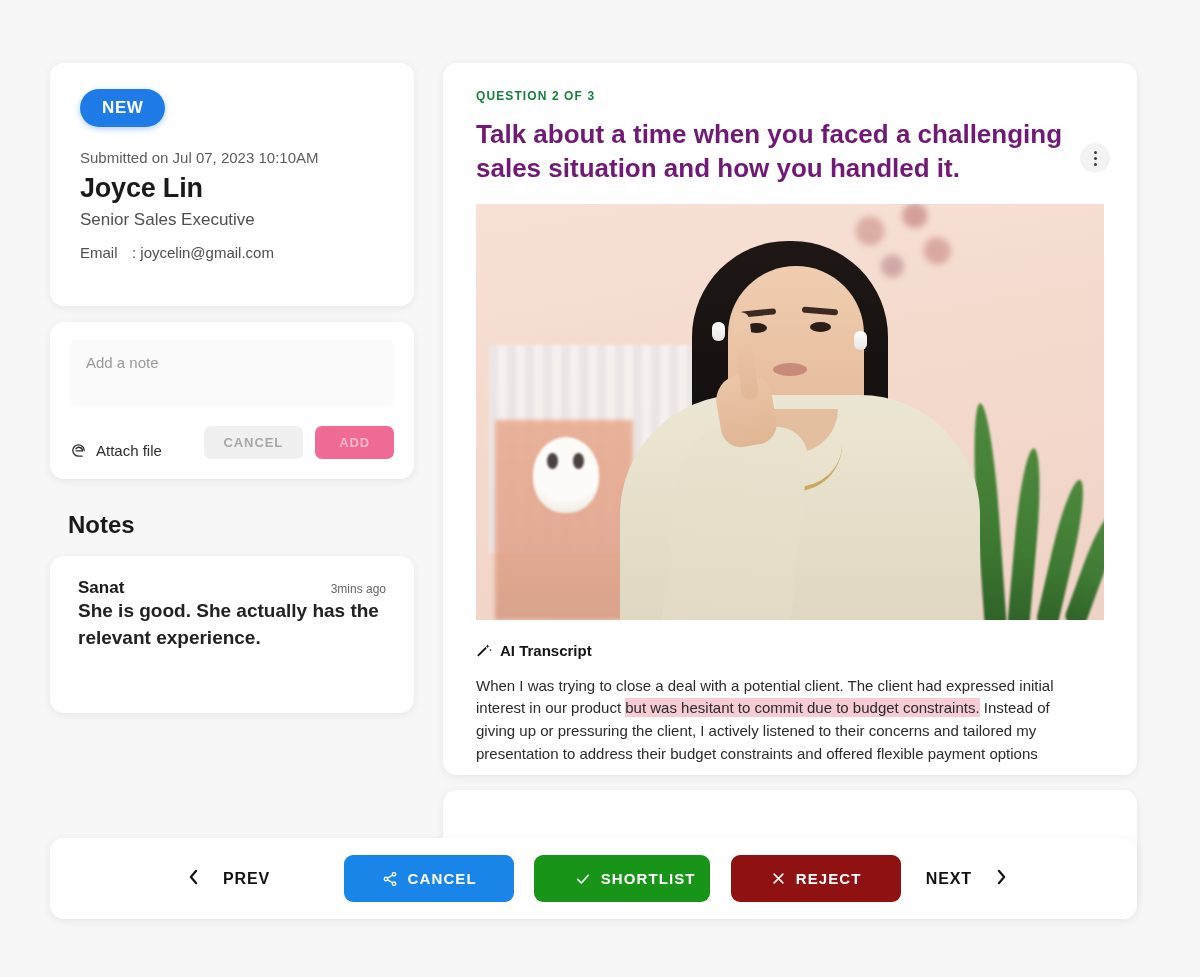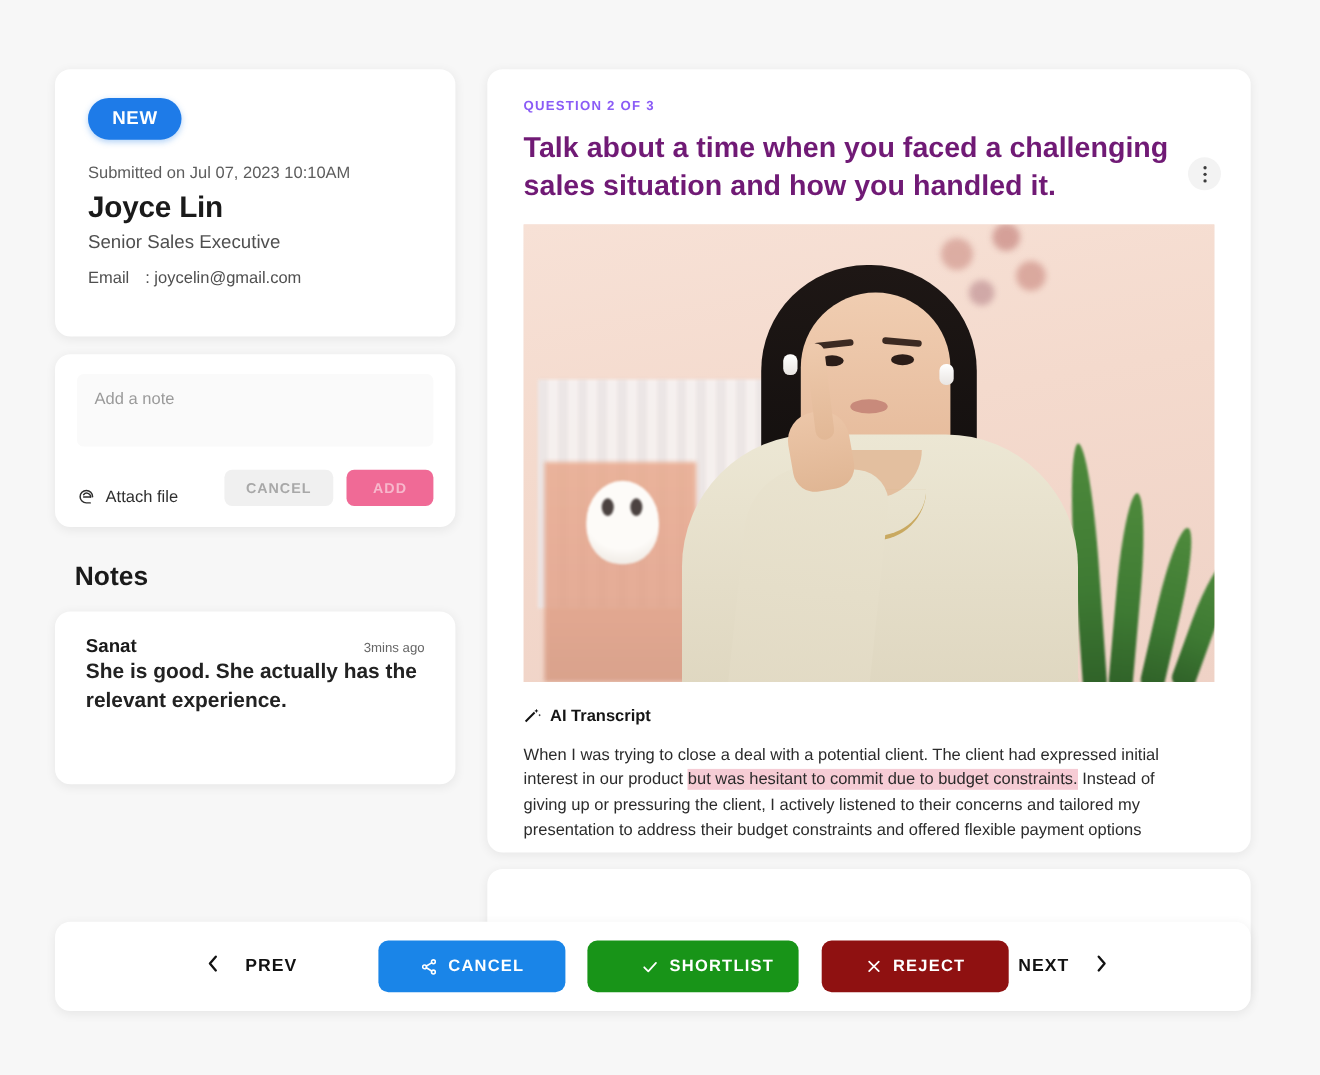--- a/index.html
+++ b/index.html
@@ -72,21 +72,21 @@
   }
   #note-card { left: 50px; top: 556px; width: 364px; height: 157px; padding: 22px 28px; }
   .note-head { display: flex; align-items: baseline; }
   .note-author { font-size: 17px; font-weight: bold; color: #1a1a1a; }
   .note-time { margin-left: auto; font-size: 12px; color: #666; }
   .note-body { margin-top: 0; font-size: 19px; line-height: 1.42; color: #222; font-weight: bold; }
 
   
   #question-card { left: 443px; top: 63px; width: 694px; height: 712px; padding: 26px 33px 22px 33px; }
   .q-index {
-    font-size: 12px; font-weight: bold; letter-spacing: 1.1px; color: #8b5cf6;
+    font-size: 12px; font-weight: bold; letter-spacing: 1.1px; color: #15803d;
   }
   .kebab {
     position: absolute; right: 27px; top: 80px;
     width: 30px; height: 30px; border-radius: 50%;
     background: #f3f3f3; border: none; cursor: pointer;
     display: flex; flex-direction: column; align-items: center; justify-content: center; gap: 3px;
   }
   .kebab i { display: block; width: 3px; height: 3px; border-radius: 50%; background: #3c3c3c; }
   .q-text {
     margin-top: 14px; font-size: 26px; font-weight: bold; line-height: 1.32;
@@ -226,21 +226,21 @@
   }
   #prev-button { margin-left: 92px; }
   #next-button { margin-left: auto; margin-right: 84px; }
   .act-btn {
     display: flex; align-items: center; justify-content: center; gap: 10px;
     height: 47px; border: none; border-radius: 9px; cursor: pointer;
     font-family: "Liberation Sans", sans-serif;
     font-size: 15px; font-weight: bold; letter-spacing: 1.1px; color: #ffffff;
   }
   #share-button { width: 170px; background: #1A85E8; margin-left: 74px; }
-  #shortlist-button { width: 192px; background: #189418; margin-left: 20px; padding-left: 26px; }
+  #shortlist-button { width: 176px; background: #189418; margin-left: 20px; padding-left: 26px; }
   #reject-button { width: 170px; background: #8F1111; margin-left: 21px; }
   .act-btn svg { display:block; }
 </style>
 </head>
 <body>
 
 <div class="page">
 
   <div class="card" id="profile-card">
     <span class="badge-new">NEW</span>

